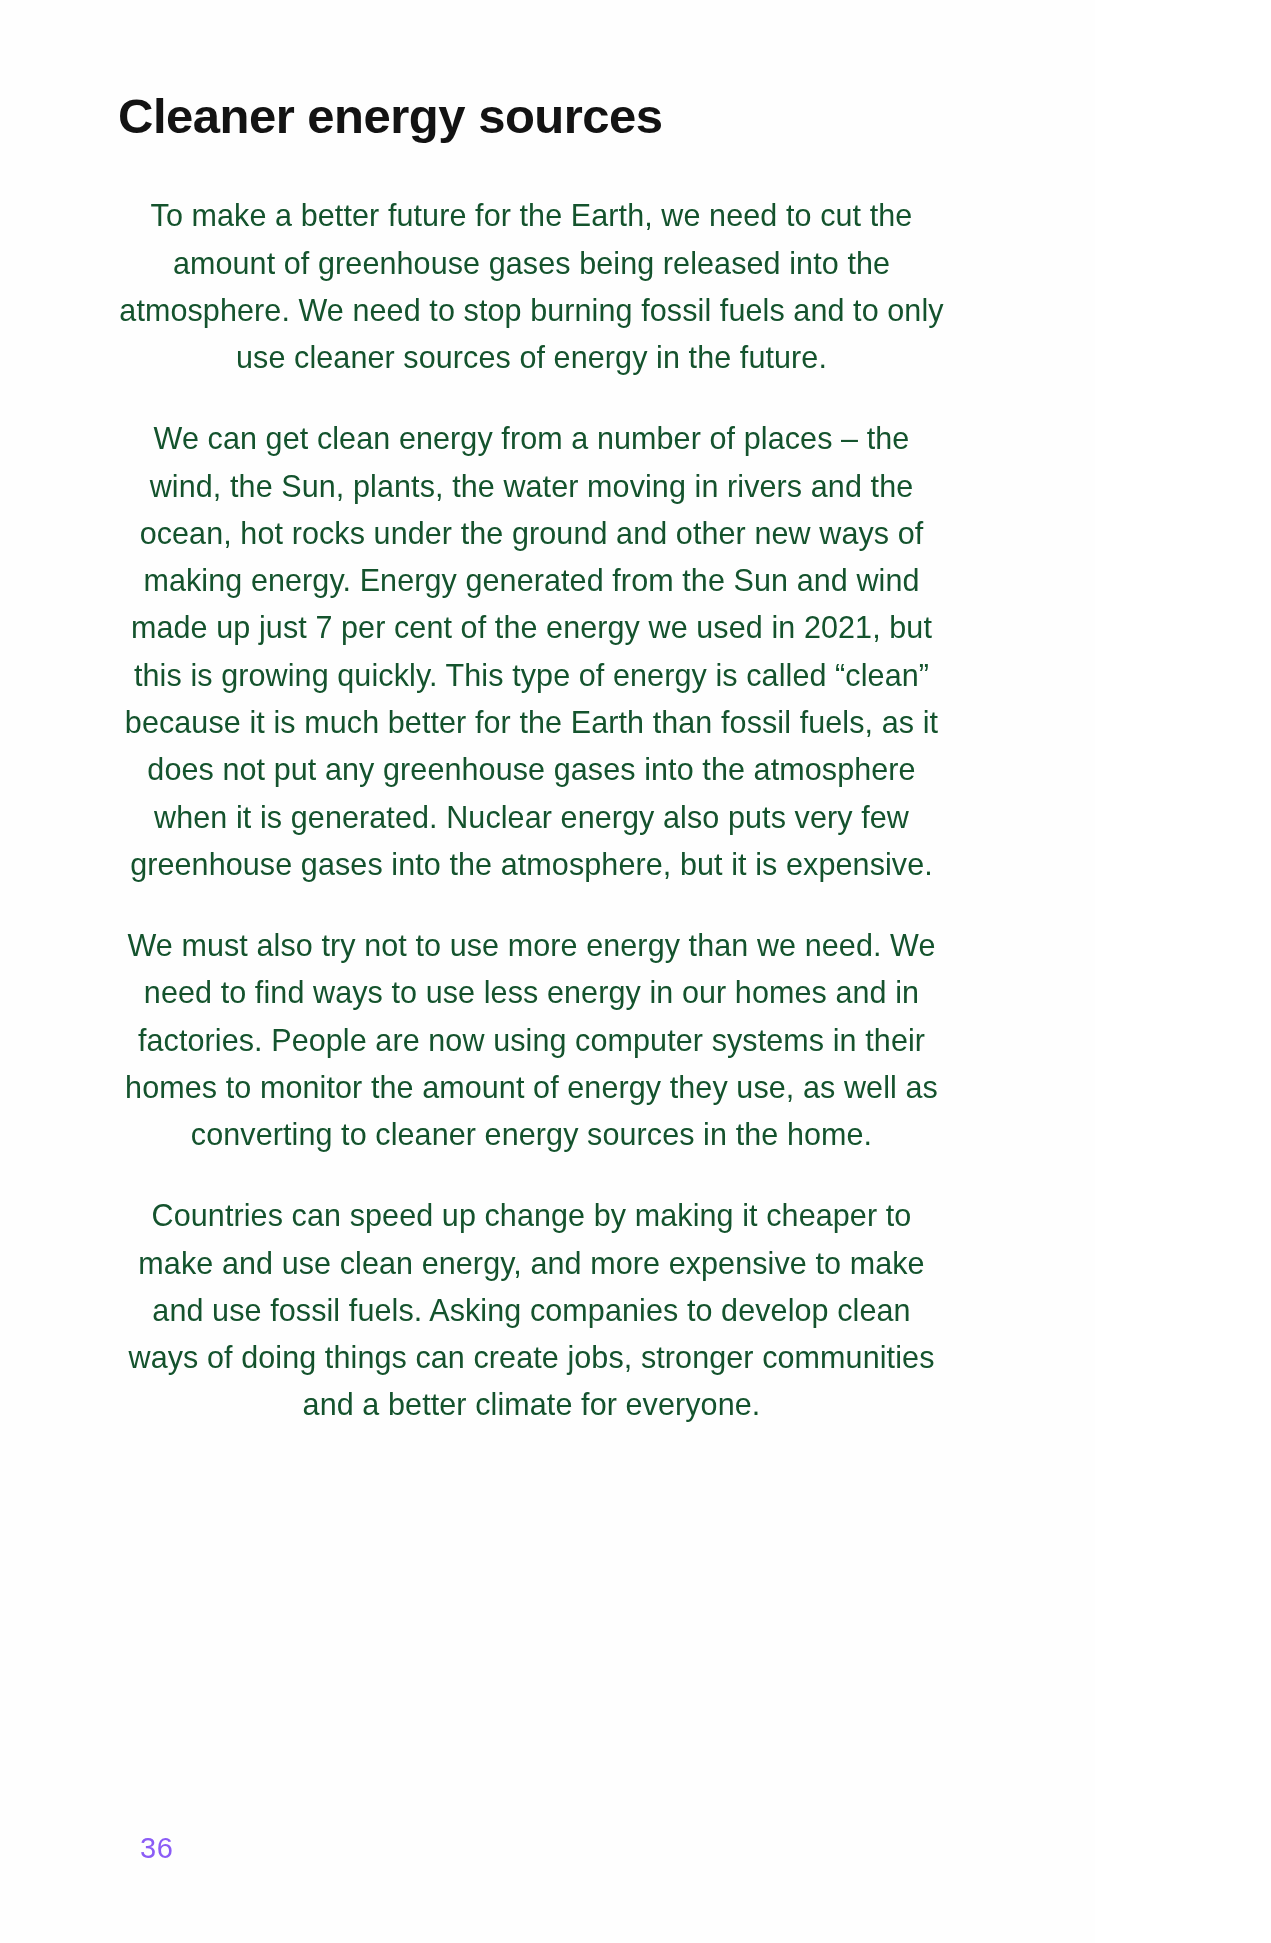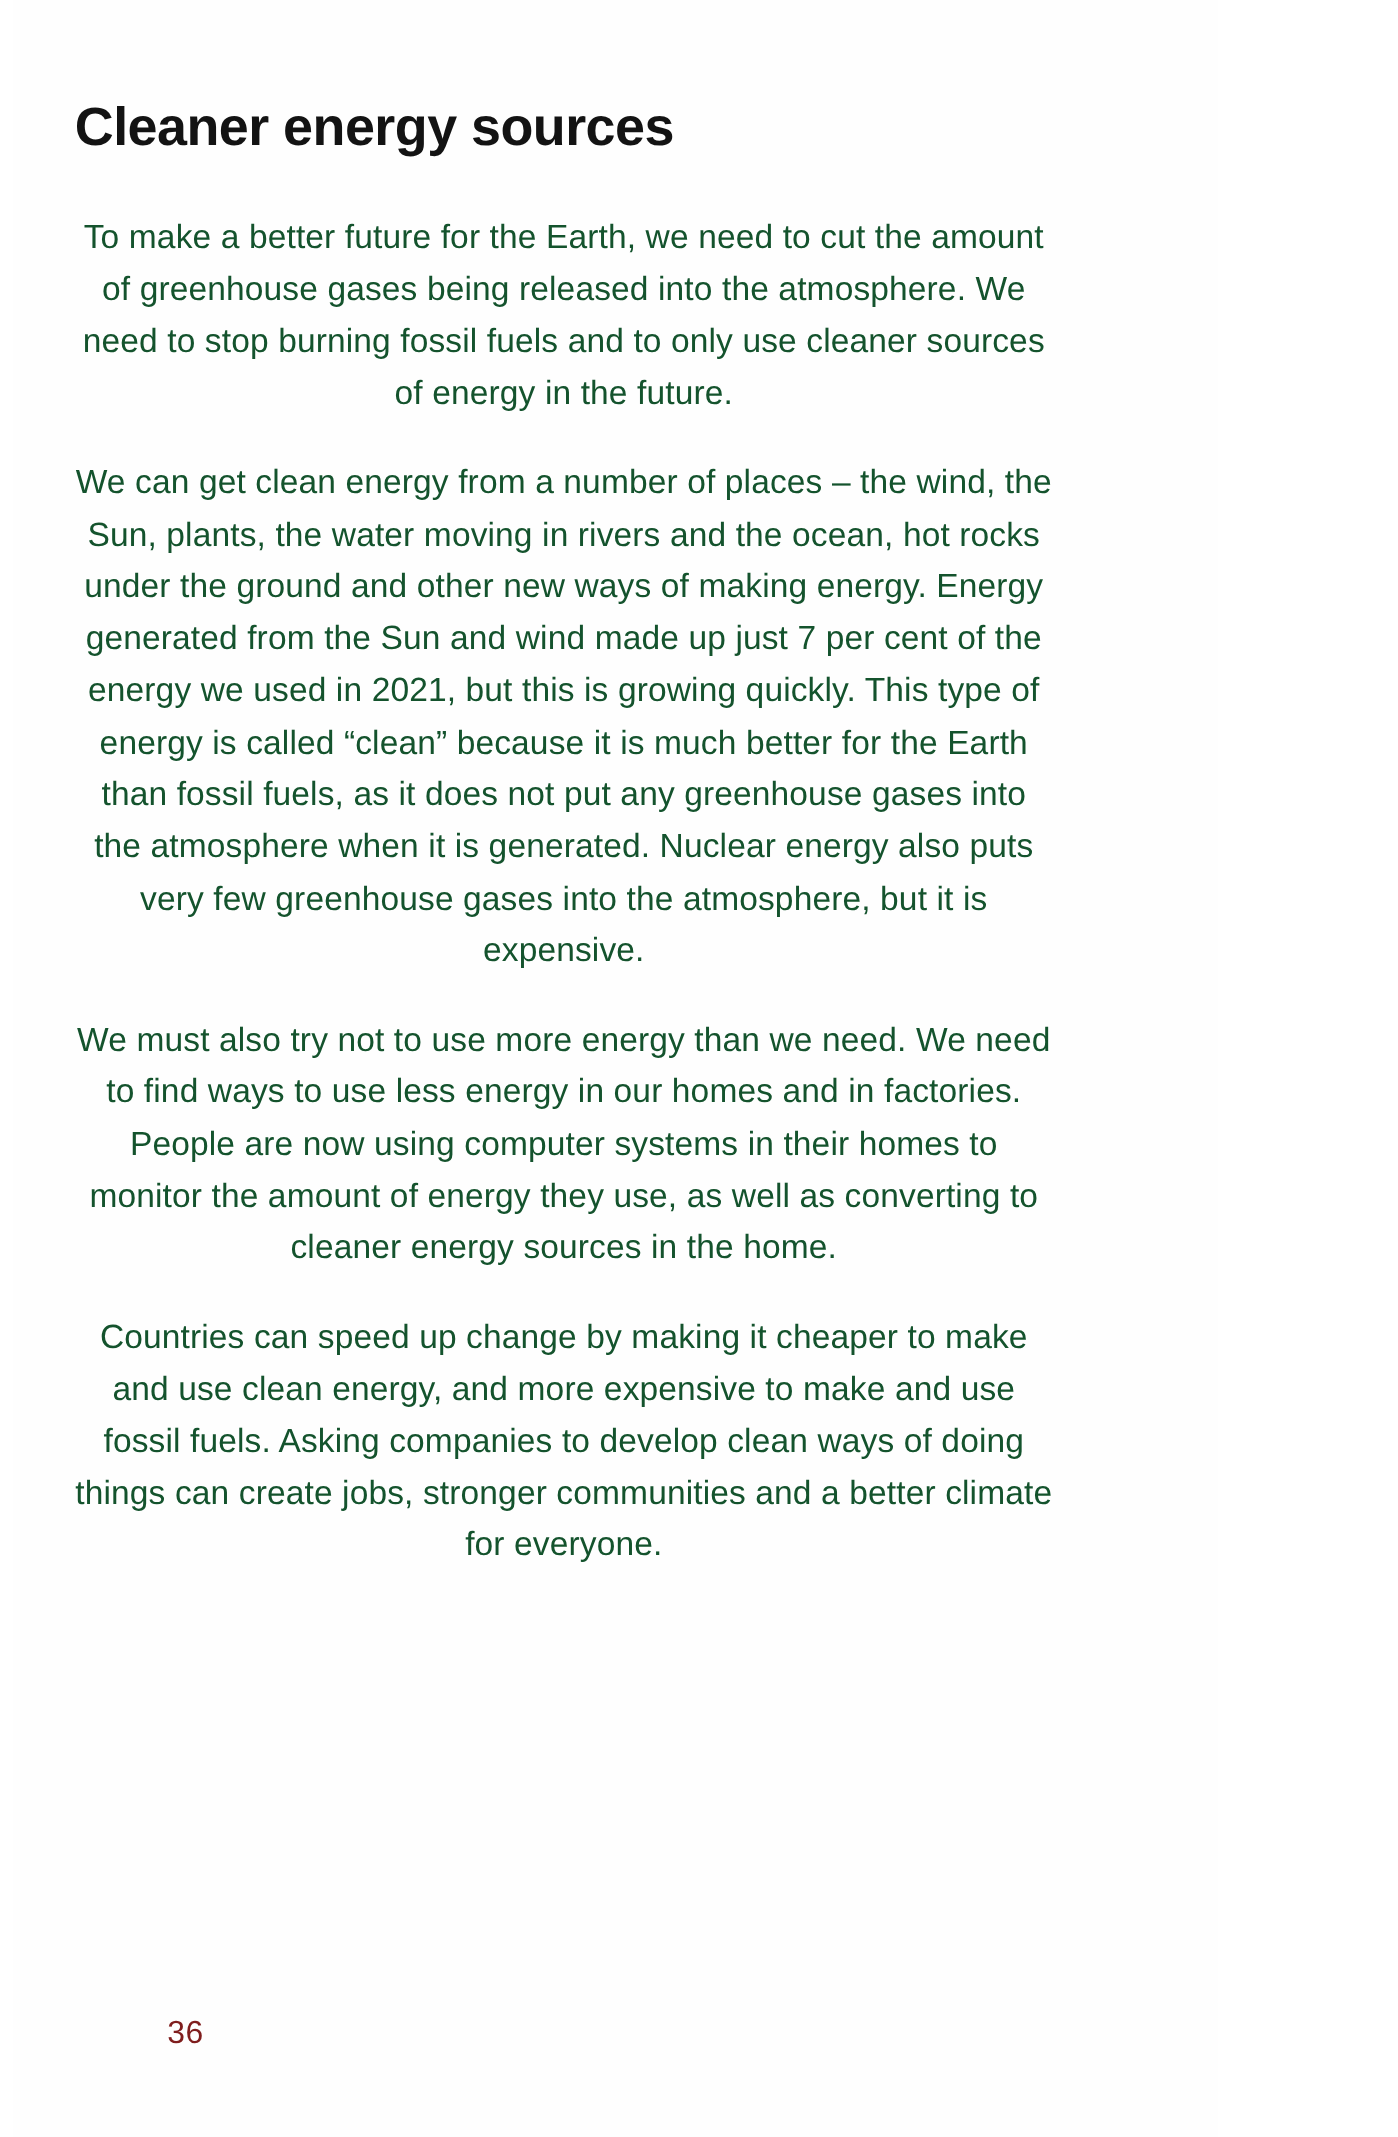--- a/index.html
+++ b/index.html
@@ -10,27 +10,27 @@
   body {
     width: 1271px;
     height: 1943px;
     font-family: "Liberation Sans", sans-serif;
     color: #1a1a1a;
     position: relative;
     overflow: hidden;
   }
   .page {
     position: absolute;
-    left: 12px;
+    left: 0;
     top: 0;
     width: 1095px;
     height: 1943px;
     background: #fefefe;
     box-sizing: border-box;
-    padding: 88px 150px 0 56px;
+    padding: 88px 150px 0 118px;
   }
   .page-title {
     font-size: 49px;
     font-weight: bold;
     letter-spacing: -0.5px;
     margin: 0 0 48px 0;
     color: #131313;
     line-height: 1.15;
   }
   .body-text {
@@ -42,21 +42,21 @@
     text-align: center;
   }
   .body-text:last-of-type {
     margin-bottom: 0;
   }
   .page-number {
     position: absolute;
     left: 140px;
     bottom: 78px;
     font-size: 29px;
-    color: #7f1d1d;
+    color: #8b5cf6;
     letter-spacing: 0.5px;
   }
 </style>
 </head>
 <body>
 
 <div class="page">
 
   <h1 class="page-title">Cleaner energy sources</h1>
 

